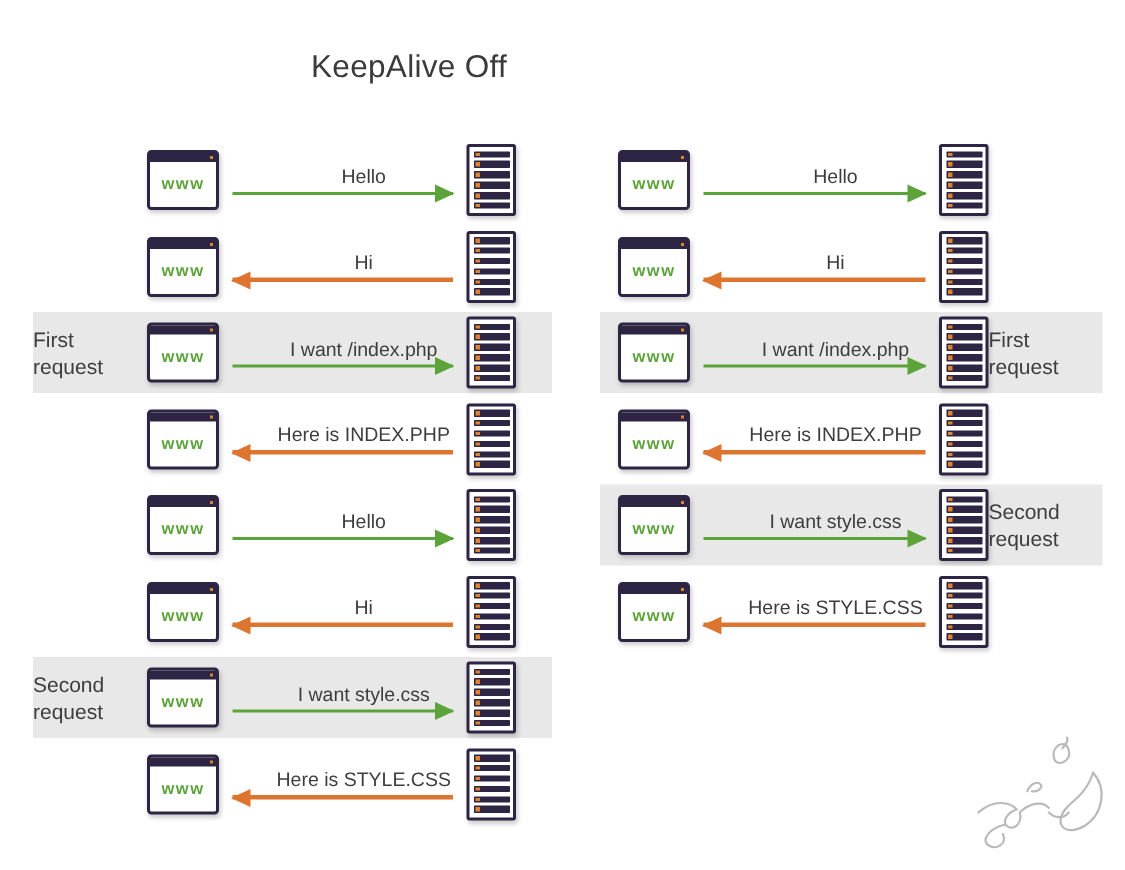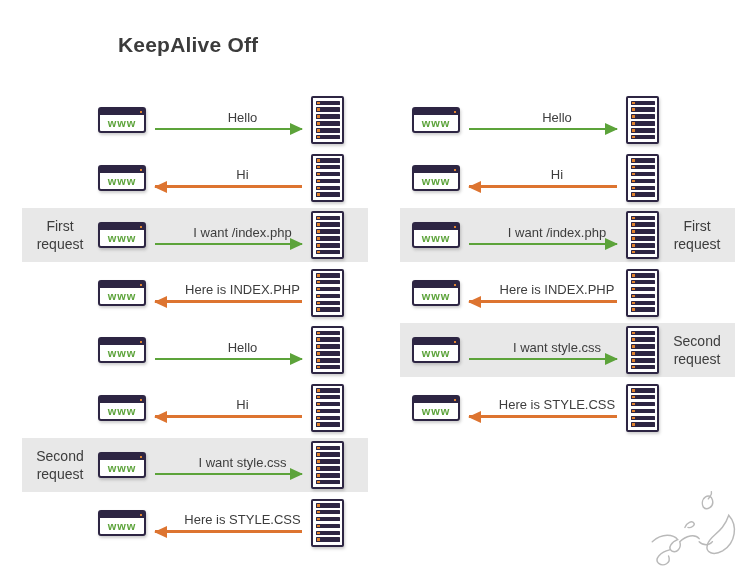--- a/index.html
+++ b/index.html
@@ -1,44 +1,44 @@
 <!DOCTYPE html>
 <html><head>
 <meta charset="utf-8">
 <style>
   html,body { margin:0; padding:0; background:#fff; }
   .canvas {
     position:relative; width:750px; height:580px; background:#ffffff;
     font-family:"Liberation Sans", sans-serif; overflow:hidden;
   }
   .col-title {
-    position:absolute; top:33px; width:220px; text-align:left;
-    font-size:21px; font-weight:700; color:#3b3b3b; letter-spacing:.2px;
+    position:absolute; top:33px; width:220px; text-align:right;
+    font-size:21px; font-weight:400; color:#3b3b3b; letter-spacing:.2px;
   }
   #title-left  { left:118px; }
   #title-right { left:435px; }
 
   .column { position:absolute; top:93px; }
   #col-left  { left:22px;  width:346px; }
   #col-right { left:400px; width:335px; }
 
   .row { display:flex; align-items:center; height:54px; margin-bottom:3.5px; box-sizing:border-box; }
   #col-left  .row { padding-right:24px; }
   #col-right .row { padding-left:12px; }
   .row.hl { background:#e8e8e8; }
 
   .label-slot {
-    font-size:14px; color:#3d3d3d; text-align:center; line-height:1.3;
+    font-size:14px; color:#3d3d3d; text-align:left; line-height:1.3;
   }
   #col-left  .label-slot { width:76px; flex:0 0 76px; }
   #col-right .label-slot { width:76px; flex:0 0 76px; }
 
   
   .browser {
-    flex:0 0 48px; width:48px; height:26px; background:#fff;
+    flex:0 0 48px; width:48px; height:40px; background:#fff;
     border:2px solid #2d2543; border-radius:3px; box-sizing:border-box;
     box-shadow:1px 2px 3px rgba(80,80,80,.28); position:relative;
   }
   .browser .tbar { height:6px; background:#2d2543; position:relative; }
   .browser .tdot { position:absolute; right:2px; top:2px; width:2px; height:2px; background:#e0832f; }
   .browser .www {
     display:flex; align-items:center; justify-content:center;
     height:calc(100% - 6px); font-weight:bold; font-size:11px; letter-spacing:1px;
   }
 

